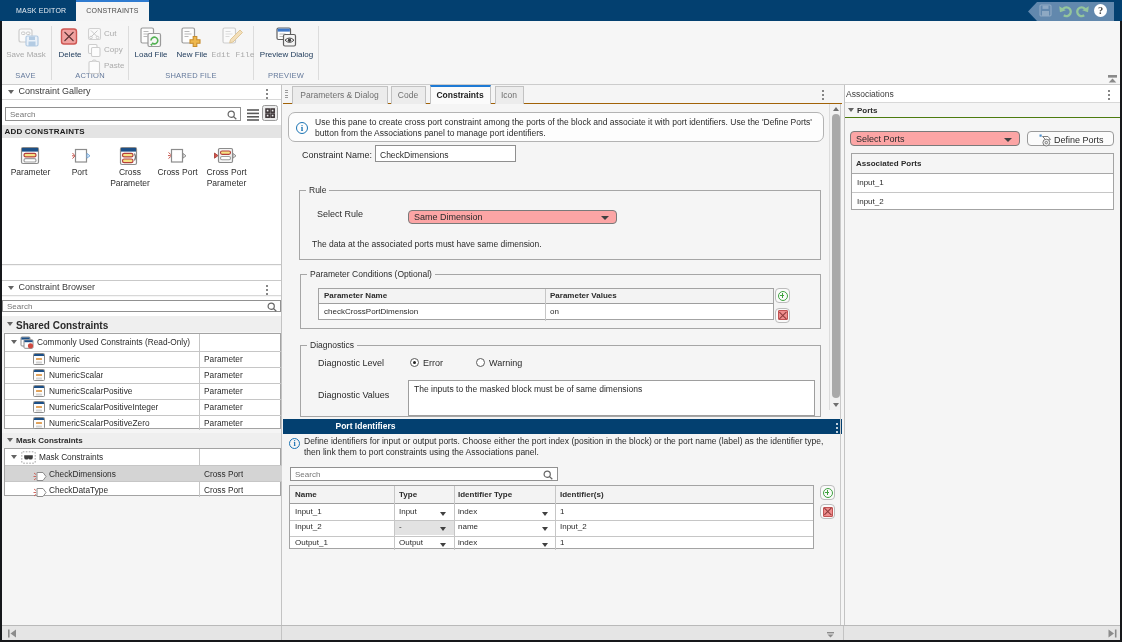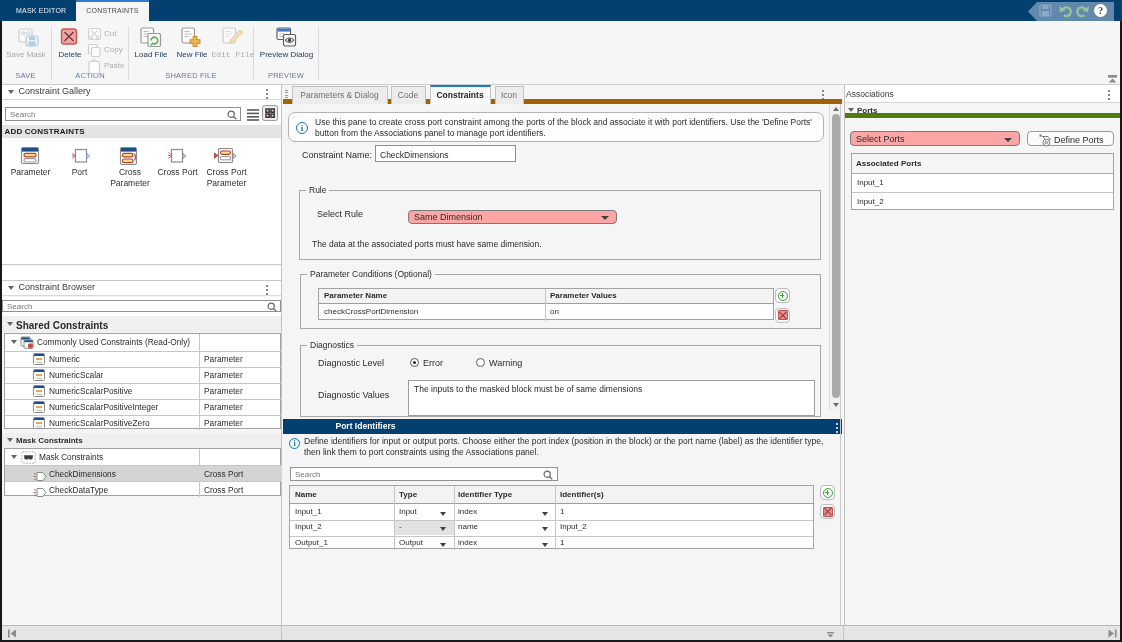--- a/index.html
+++ b/index.html
@@ -360,21 +360,21 @@
           <path d="M 1 2 l 2 1.6 M 1 9 l 2 -1.6 M 0.5 5.5 h 2.6" stroke="#c9584f" stroke-width="0.9" fill="none"></path>
           <path d="M 4 1.5 h 6 l 3 4 l -3 4 h -6 Z" fill="#fff" stroke="#8c8c8c" stroke-width="1"></path>
         </svg></span>
     <div class="cell" style="left:44px; top:36px;">CheckDataType</div>
       <div class="cell" style="left:199px; top:36px;">Cross Port</div>
   </div>
 </div>
 
 <div class="abs" id="centerpanel" style="left:283px; top:85px; width:559px; height:540px; background:#f5f5f5;">
 
-  <div class="abs" style="left:0; top:0; width:559px; height:19px; border-bottom:5px solid #a16207;">
+  <div class="abs" style="left:0; top:0; width:559px; height:19px; border-bottom:1px solid #a16207;">
     <div class="abs" style="left:2px; top:5px; width:3px; height:9px; background:repeating-linear-gradient(#9a9a9a 0 1px, transparent 1px 2.4px);"></div>
     <div class="tab" style="left:8.5px; width:96px;">Parameters &amp; Dialog</div>
     <div class="tab" style="left:107.5px; width:35px;">Code</div>
     <div class="tab active" style="left:146.5px; width:61px;">Constraints</div>
     <div class="tab" style="left:211.5px; width:29px;">Icon</div>
     <div class="dots3" style="left:539px; top:5px;">
         <i></i>
         <i></i>
         <i></i>
       </div>
@@ -496,21 +496,21 @@
 
 <div class="abs" id="rightpanel" style="left:844px; top:85px; width:278px; height:540px; background:#f5f5f5; border-left:1px solid #c3c3c3;">
   <div class="phead" style="left:0; top:0; width:278px; height:18px;">
     <div class="t" style="left:1px; top:4px; font-size:8.5px;">Associations</div>
     <div class="dots3" style="left:263px; top:5px;">
         <i></i>
         <i></i>
         <i></i>
       </div>
   </div>
-  <div class="abs" style="left:0; top:18px; width:278px; height:15px; background:#f5f5f5; border-bottom:5px solid #4d7c0f;">
+  <div class="abs" style="left:0; top:18px; width:278px; height:15px; background:#f5f5f5; border-bottom:1px solid #4d7c0f;">
     <div class="tri" style="left:3px; top:5px;"></div>
     <b style="position:absolute; left:12px; top:2.5px; font-size:8px;">Ports</b>
   </div>
   <div class="dd" style="left:5px; top:46px; width:170px; height:15px;">
     <span class="tx">Select Ports</span>
       <span class="ar"></span>
   </div>
   <div class="abs" style="left:182px; top:46px; width:87px; height:15px; background:#fbfbfb; border:1px solid #9a9a9a; border-radius:4px;">
     <span class="abs" style="left:10px; top:1.5px; width:14px; height:12px;"><svg width="14" height="13" viewBox="0 0 14 13">
           <rect x="1.5" y="0.5" width="2.2" height="2.2" fill="#4d8fcc"></rect>

